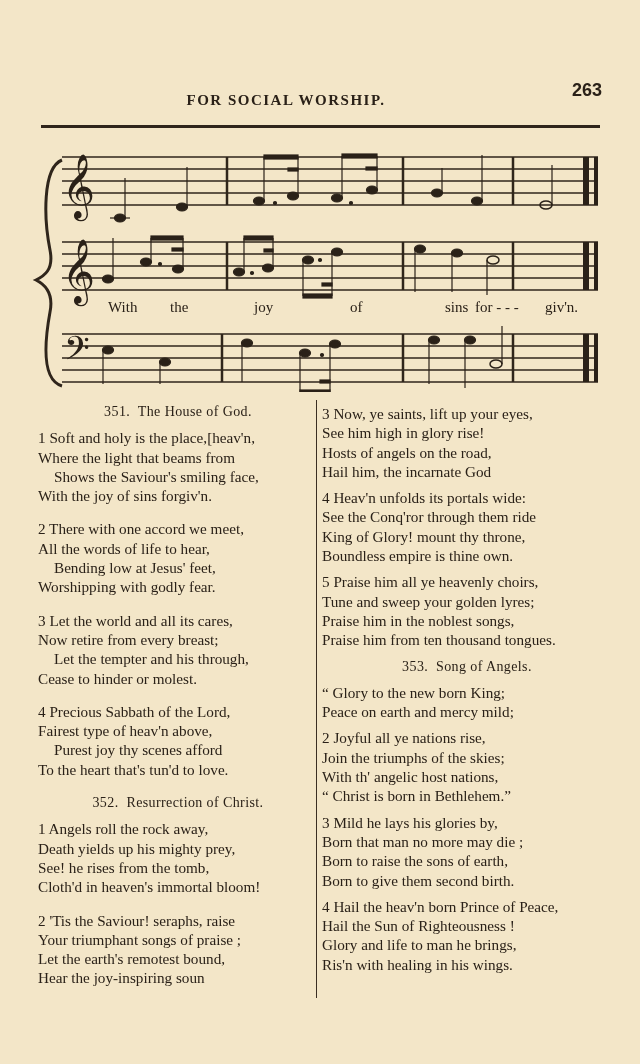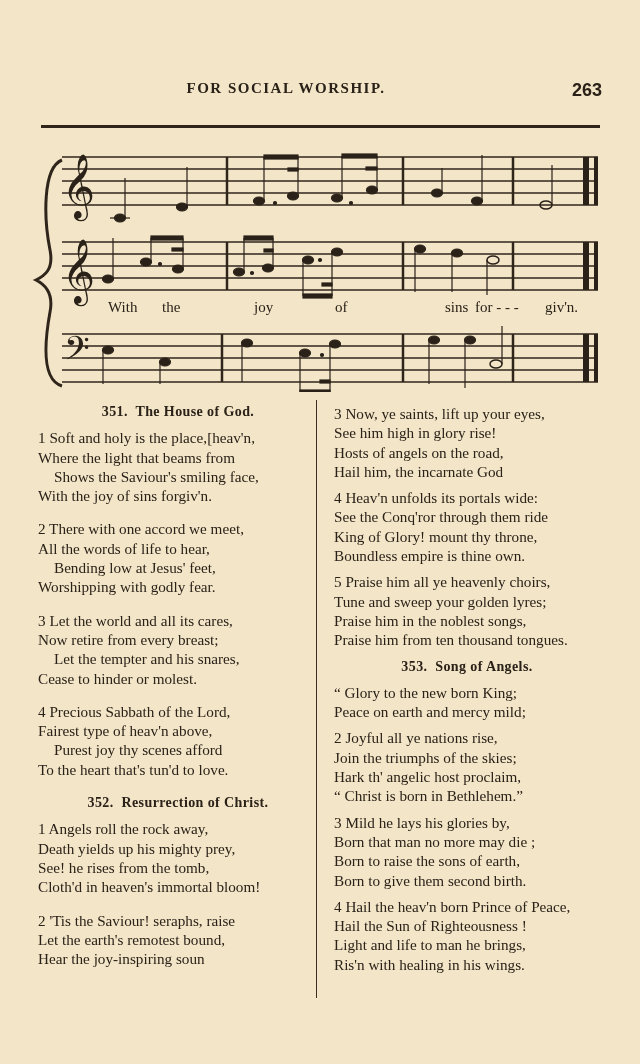--- a/index.html
+++ b/index.html
@@ -4,21 +4,21 @@
 <style>
   html, body { margin: 0; padding: 0; }
   body {
     width: 640px; height: 1064px;
     background: #f3e6c8;
     position: relative; overflow: hidden;
     font-family: "DejaVu Serif", "Liberation Serif", serif;
     color: #2a2118;
   }
   .running-head {
-    position: absolute; top: 80px; left: 0; width: 572px;
+    position: absolute; top: 92px; left: 0; width: 572px;
     text-align: center;
     font-family: "Liberation Serif", serif;
     font-weight: bold; font-size: 15px; letter-spacing: 1.5px;
   }
   .page-number {
     position: absolute; top: 80px; left: 572px;
     font-family: Liberation Sans, sans-serif; font-weight: bold; font-size: 18px;
   }
   .rule {
     position: absolute; top: 125px; left: 41px; width: 559px; height: 3px;
@@ -30,25 +30,25 @@
     font-family: "Liberation Serif", serif; font-size: 15px;
   }
   .column-divider {
     position: absolute; left: 316px; top: 400px; width: 1px; height: 598px;
     background: #3a2e22;
   }
   .col { position: absolute; top: 398px; font-family: "Liberation Serif", serif; font-size: 15.2px; line-height: 19.3px; }
   .col-left { left: 38px; width: 280px; }
   .col-right { left: 322px; width: 290px; }
   .hymn-title {
-    font-weight: bold; font-size: 14px; letter-spacing: 0.4px;
+    font-weight: normal; font-size: 14px; letter-spacing: 0.4px;
     text-align: center; margin: 4px 0 7px 0;
   }
   .stanza { margin-bottom: 14px; }
-  .col-right .stanza { margin-bottom: 7px; margin-left: 12px; }
+  .col-right .stanza { margin-bottom: 7px; }
   .line { white-space: nowrap; }
   .indent { padding-left: 16px; }
 </style>
 </head>
 <body>
 
 <div class="running-head">FOR SOCIAL WORSHIP.</div>
 <div class="page-number">263</div>
 <div class="rule"></div>
 
@@ -186,23 +186,23 @@
     <ellipse cx="434" cy="340" rx="5.5" ry="4"></ellipse>
       <line x1="429" y1="340" x2="429" y2="384"></line>
     <ellipse cx="470" cy="340" rx="5.5" ry="4"></ellipse>
       <line x1="465" y1="340" x2="465" y2="388"></line>
   </g>
   <ellipse cx="496" cy="364" rx="6" ry="4" fill="none" stroke="#2a2118" stroke-width="1.5"></ellipse>
   <line x1="502" y1="364" x2="502" y2="326" stroke="#2a2118" stroke-width="1.2"></line>
 </svg>
 
 <span class="lyric" style="left:108px">With</span>
-<span class="lyric" style="left:162px">the</span>
+<span class="lyric" style="left:170px">the</span>
 <span class="lyric" style="left:254px">joy</span>
-<span class="lyric" style="left:335px">of</span>
+<span class="lyric" style="left:350px">of</span>
 <span class="lyric" style="left:445px">sins</span>
 <span class="lyric" style="left:475px">for - - -</span>
 <span class="lyric" style="left:545px">giv'n.</span>
 
 <div class="column-divider"></div>
 
 <div class="col col-left">
   <div class="hymn-title">
     <span>351.</span>&nbsp;
     <span>The House of God.</span>
@@ -215,21 +215,21 @@
   </div>
   <div class="stanza">
     <div class="line">2 There with one accord we meet,</div>
     <div class="line">All the words of life to hear,</div>
     <div class="line indent">Bending low at Jesus' feet,</div>
     <div class="line">Worshipping with godly fear.</div>
   </div>
   <div class="stanza">
     <div class="line">3 Let the world and all its cares,</div>
     <div class="line">Now retire from every breast;</div>
-    <div class="line indent">Let the tempter and his snares,</div>
+    <div class="line indent">Let the tempter and his through,</div>
     <div class="line">Cease to hinder or molest.</div>
   </div>
   <div class="stanza">
     <div class="line">4 Precious Sabbath of the Lord,</div>
     <div class="line">Fairest type of heav'n above,</div>
     <div class="line indent">Purest joy thy scenes afford</div>
     <div class="line">To the heart that's tun'd to love.</div>
   </div>
 
   <div class="hymn-title">
@@ -237,20 +237,21 @@
     <span>Resurrection of Christ.</span>
   </div>
   <div class="stanza">
     <div class="line">1 Angels roll the rock away,</div>
     <div class="line">Death yields up his mighty prey,</div>
     <div class="line">See! he rises from the tomb,</div>
     <div class="line">Cloth'd in heaven's immortal bloom!</div>
   </div>
   <div class="stanza">
     <div class="line">2 'Tis the Saviour! seraphs, raise</div>
+    <div class="line">Your triumphant songs of praise ;</div>
     <div class="line">Let the earth's remotest bound,</div>
     <div class="line">Hear the joy-inspiring soun</div>
   </div>
 </div>
 
 <div class="col col-right" style="top:404px">
   <div class="stanza">
     <div class="line">3 Now, ye saints, lift up your eyes,</div>
     <div class="line">See him high in glory rise!</div>
     <div class="line">Hosts of angels on the road,</div>
@@ -273,28 +274,28 @@
     <span>353.</span>&nbsp;
     <span>Song of Angels.</span>
   </div>
   <div class="stanza">
     <div class="line">“ Glory to the new born King;</div>
     <div class="line">Peace on earth and mercy mild;</div>
   </div>
   <div class="stanza">
     <div class="line">2 Joyful all ye nations rise,</div>
     <div class="line">Join the triumphs of the skies;</div>
-    <div class="line">Hark th' angelic host proclaim,</div>
+    <div class="line">With th' angelic host nations,</div>
     <div class="line">“ Christ is born in Bethlehem.”</div>
   </div>
   <div class="stanza">
     <div class="line">3 Mild he lays his glories by,</div>
     <div class="line">Born that man no more may die ;</div>
     <div class="line">Born to raise the sons of earth,</div>
     <div class="line">Born to give them second birth.</div>
   </div>
   <div class="stanza">
     <div class="line">4 Hail the heav'n born Prince of Peace,</div>
     <div class="line">Hail the Sun of Righteousness !</div>
-    <div class="line">Light and life to man he brings,</div>
+    <div class="line">Glory and life to man he brings,</div>
     <div class="line">Ris'n with healing in his wings.</div>
   </div>
 </div>
 
 </body></html>

